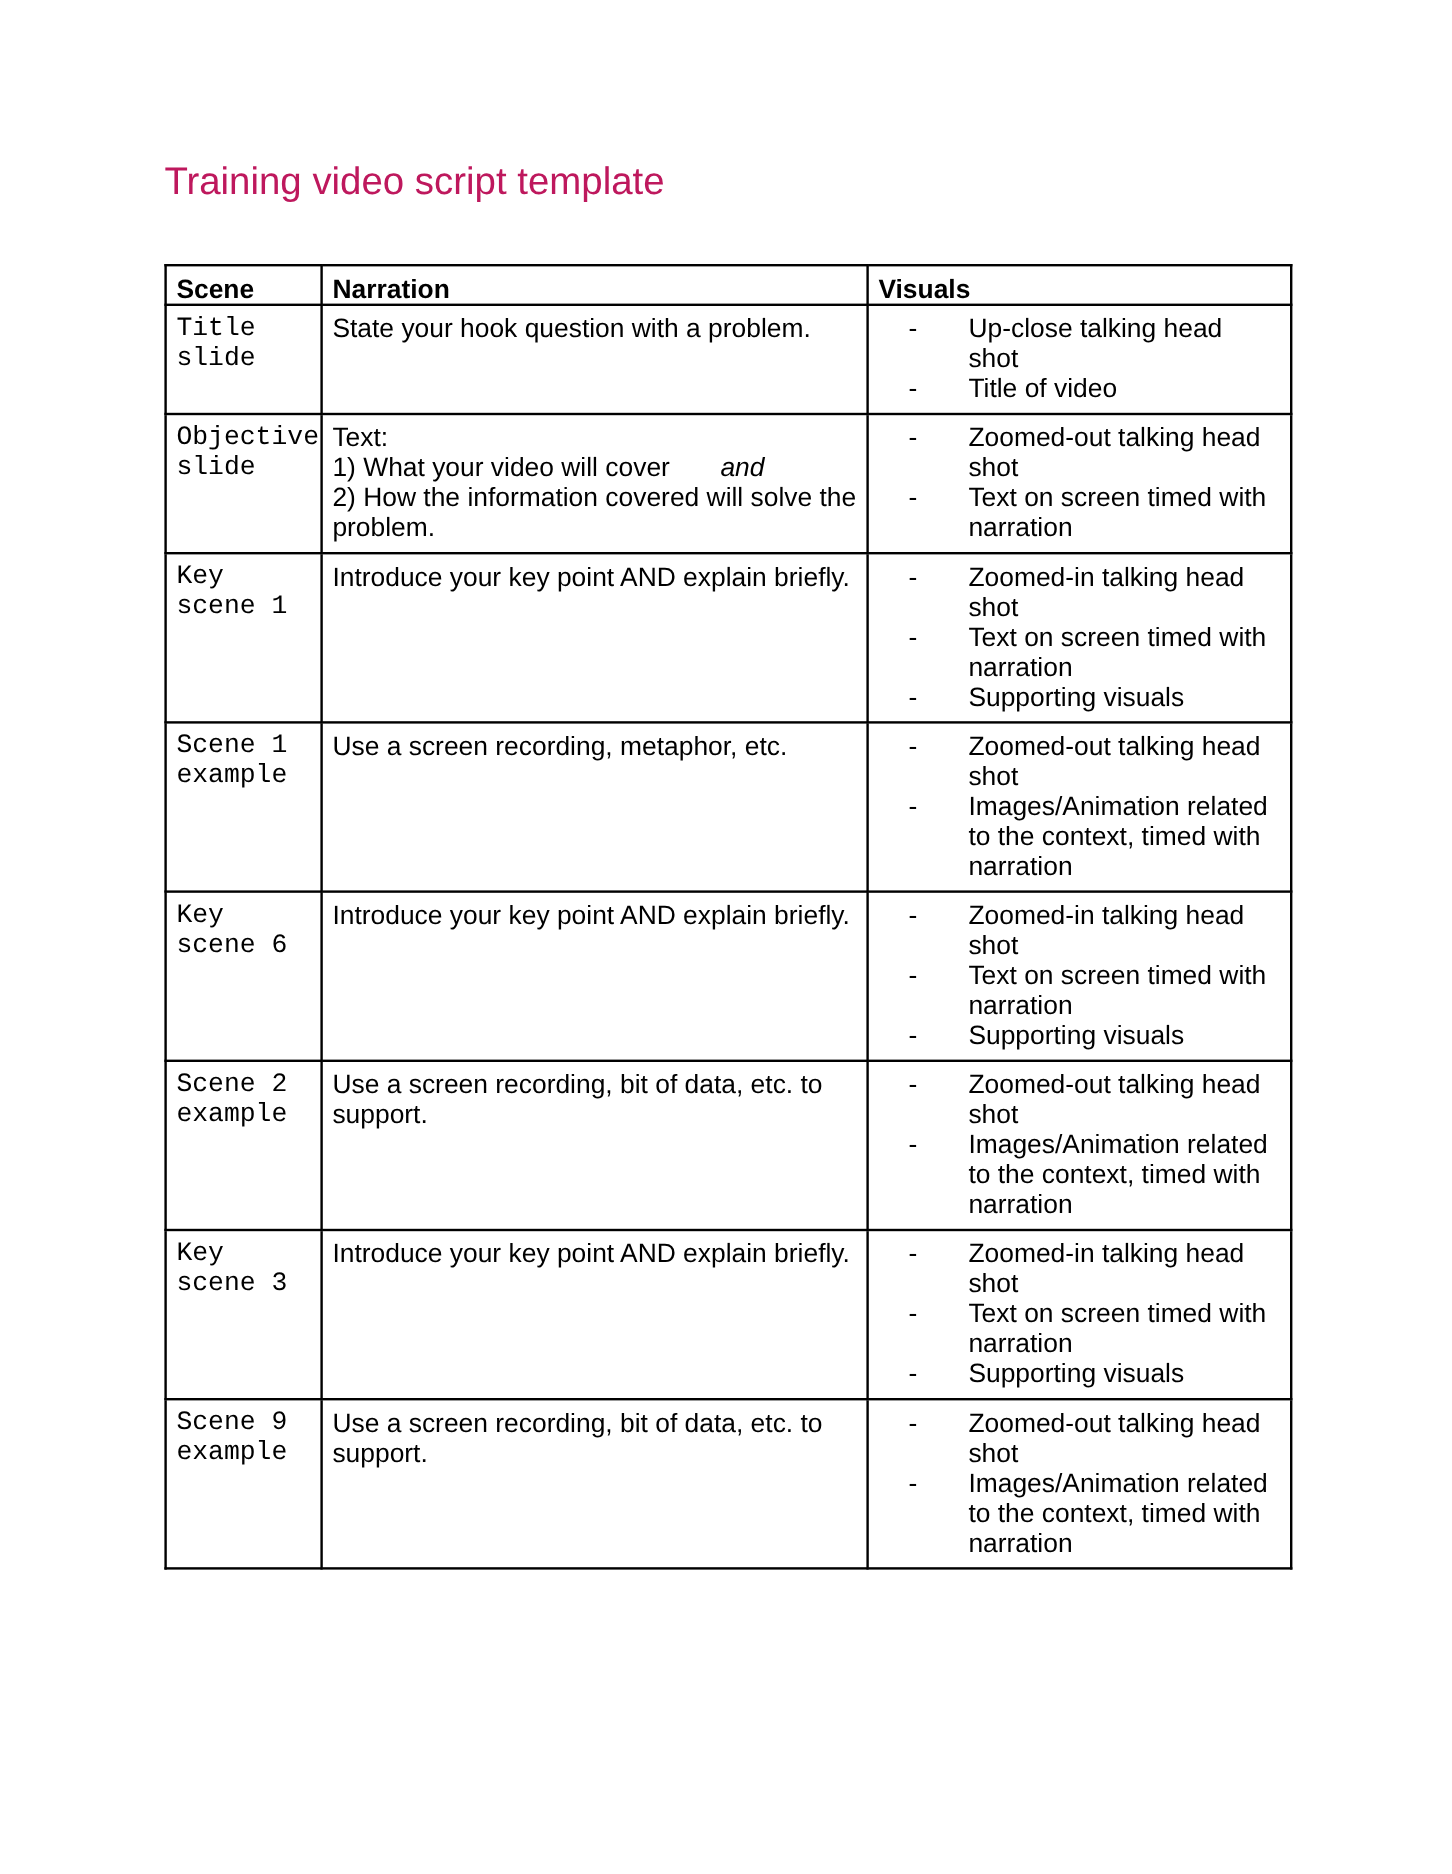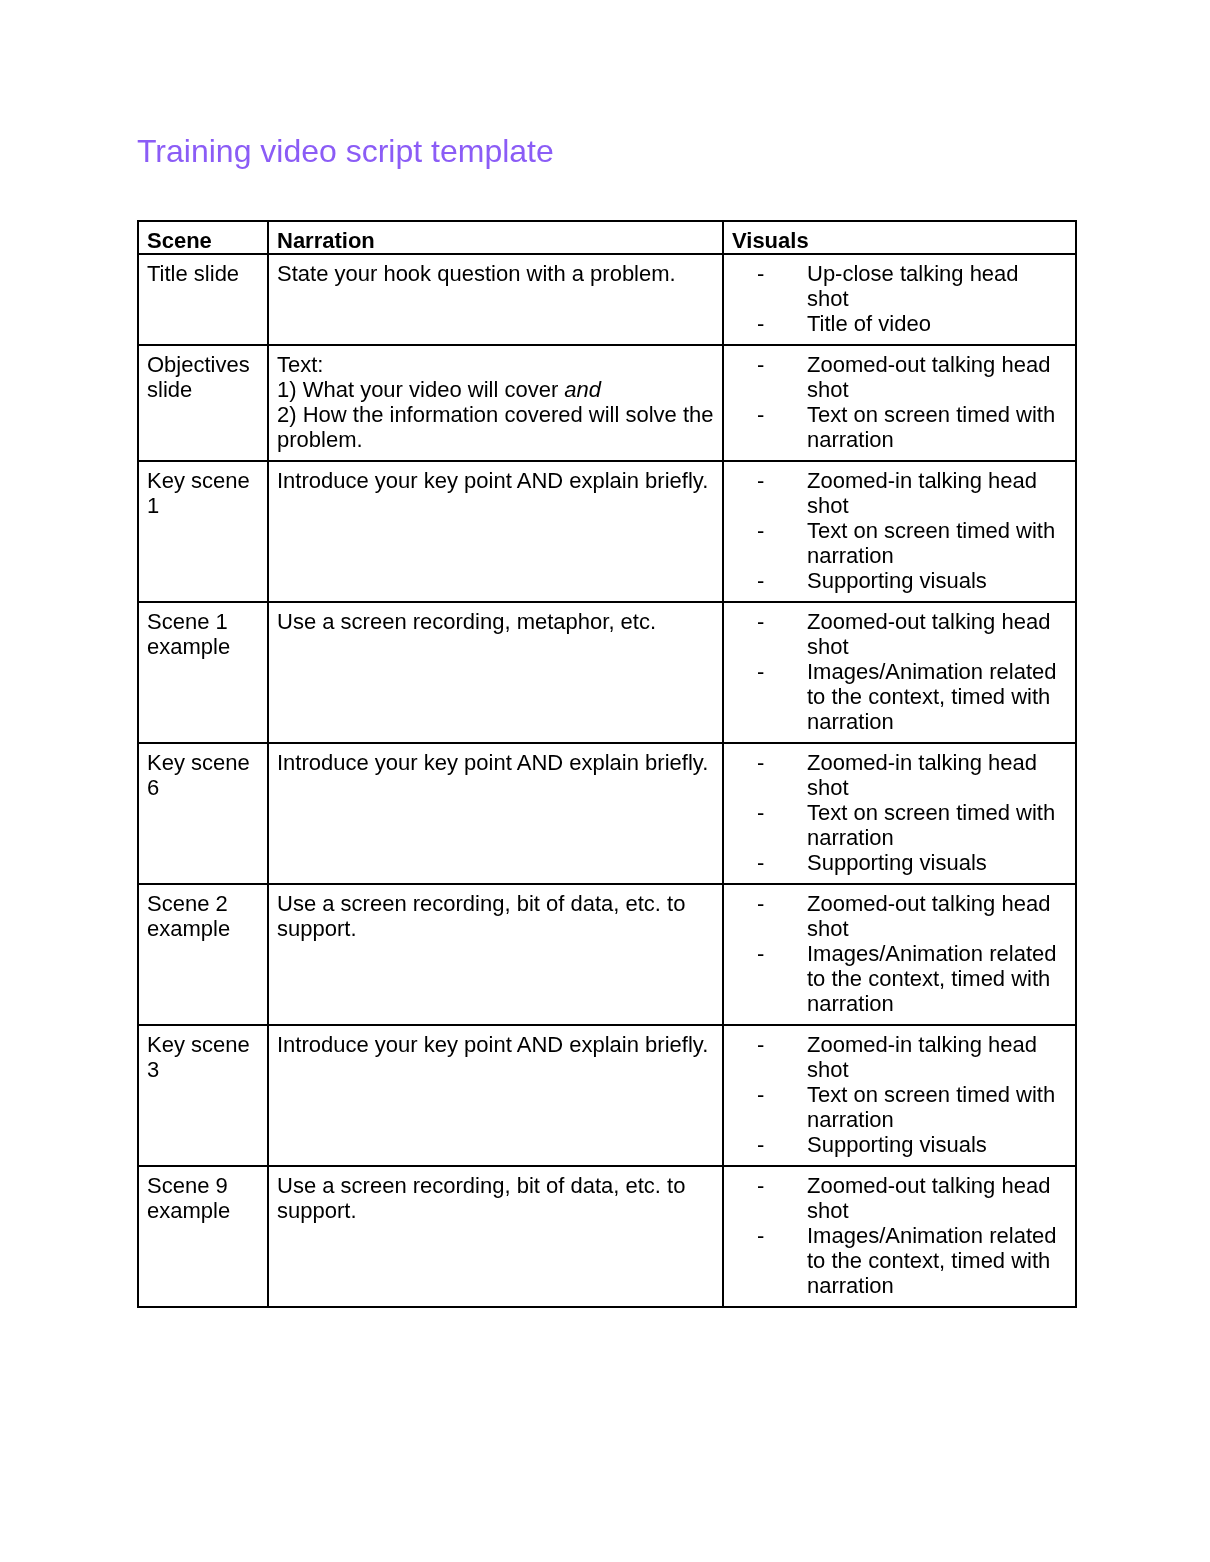--- a/index.html
+++ b/index.html
@@ -45,46 +45,47 @@
     line-height: 25px;
     font-weight: 400;
     overflow: hidden;
   }
   th {
     font-weight: 700;
     padding: 6px 8px 0 8px;
   }
   td.scene {
     padding: 6px 8px 8px 8px;
+    font-family: Liberation Mono, monospace;
   }
   td.narration {
     padding: 6px 5px 8px 8px;
   }
   td.visuals {
     padding: 6px 0 8px 0;
   }
   .vitem { display: flex; align-items: flex-start; }
   .vdash {
     box-sizing: border-box;
     flex: none;
     width: 83px;
     padding-left: 33px;
   }
   .vtext {
     flex: none;
     width: 255px;
   }
-  .italic { font-style: italic; }
+  .italic { font-style: italic; margin-left: 36px; }
 </style>
 </head>
 <body style="color: rgb(0, 0, 0);">
 
 <div class="page">
 
-  <h1 class="doc-title" style="color: #8b5cf6;">Training video script template</h1>
+  <h1 class="doc-title" style="color: #be185d;">Training video script template</h1>
 
   <table class="script-table">
     <colgroup>
       <col class="col-scene">
       <col class="col-narration">
       <col class="col-visuals">
     </colgroup>
     <thead>
       <tr>
         <th>Scene</th>

